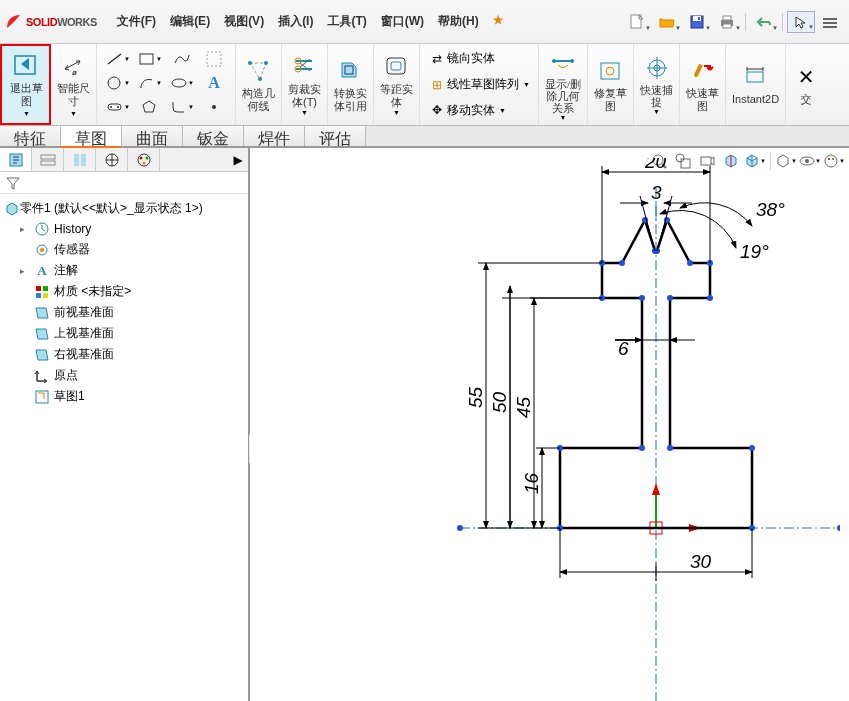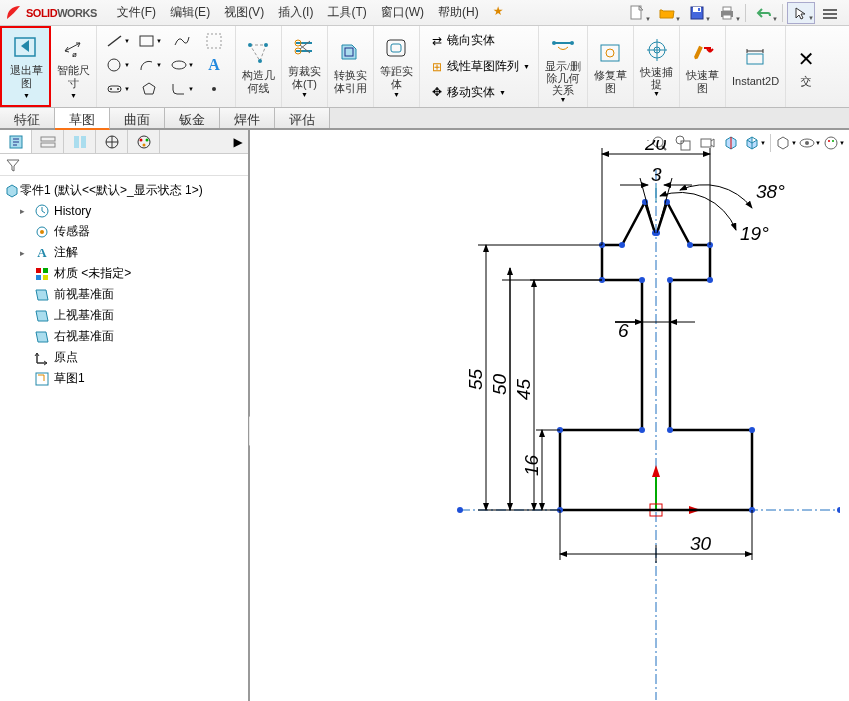--- a/index.html
+++ b/index.html
@@ -1,25 +1,25 @@
 <!DOCTYPE html>
 <html><head>
   <meta charset="utf-8">
   <style>
     * { box-sizing: border-box; margin: 0; padding: 0; }
     body { font-family: "Microsoft YaHei", Arial, sans-serif; font-size: 12px; background: #fff; width: 849px; height: 701px; overflow: hidden; position: relative; }
     
     
-    .top-bar { height: 26px; display: flex; align-items: center; border-bottom: 1px solid #ccc; padding: 0 4px; background: linear-gradient(#f8f8f8, #f0f0f0); }
+    .top-bar { height: 44px; display: flex; align-items: center; border-bottom: 1px solid #ccc; padding: 0 4px; background: linear-gradient(#f8f8f8, #f0f0f0); }
     .logo { display: flex; align-items: center; gap: 2px; padding-right: 10px; }
     .logo-icon { width: 20px; height: 20px; color: #e22; }
     .logo-text { font-size: 11px; font-weight: bold; letter-spacing: -0.5px; }
     .logo-text .solid { color: #c00; }
     .logo-text .works { color: #555; }
-    .menu-items { display: flex; gap: 14px; padding-left: 10px; }
+    .menu-items { display: flex; gap: 14px; padding-left: 10px; font-weight: bold; }
     .menu-item { color: #333; cursor: pointer; }
     .toolbar-right { margin-left: auto; display: flex; align-items: center; gap: 2px; }
     .tb-btn { width: 28px; height: 22px; display: flex; align-items: center; justify-content: center; cursor: pointer; position: relative; }
     .tb-sep { width: 1px; height: 18px; background: #ccc; margin: 0 2px; }
     .dd-arrow { position: absolute; right: 0; bottom: 2px; font-size: 6px; color: #555; }
     
     
     .ribbon { height: 82px; display: flex; border-bottom: 1px solid #bbb; background: linear-gradient(#fdfdfd, #f0f0f0); overflow: hidden; }
     .ribbon-btn { display: flex; flex-direction: column; align-items: center; justify-content: center; padding: 2px 6px; cursor: pointer; border-right: 1px solid #e0e0e0; }
     .ribbon-btn.highlighted { border: 2px solid #e00; background: #d8f0f8; padding-left: 8px; }
@@ -27,21 +27,21 @@
     .ribbon-label { font-size: 11px; text-align: center; line-height: 1.1; margin-top: 2px; color: #333; }
     .ribbon-grid { display: flex; flex-direction: column; padding: 4px 8px; border-right: 1px solid #e0e0e0; gap: 2px; }
     .ribbon-row { display: flex; gap: 6px; align-items: center;}
     .ribbon-sm { width: 26px; height: 22px; display: flex; align-items: center; justify-content: center; font-size: 14px; cursor: pointer; }
     .ribbon-stack { display: flex; flex-direction: column; padding: 2px 4px; border-right: 1px solid #e0e0e0; gap:0; }
     .ribbon-hstack { display: flex; align-items: center; padding: 0 4px; gap:1px; cursor:pointer; height: 26px;}
     .ribbon-hstack .icon { width: 18px; display:flex; align-items:center; justify-content:center; }
     
     
     .tabs { height: 22px; display: flex; background: #e8e8e8; border-bottom: 2px solid #999; }
-    .tab { padding: 3px 14px; border-right: 1px solid #bbb; font-size: 13px; color: #333; cursor: pointer; background: linear-gradient(#f8f8f8,#e8e8e8); }
+    .tab { padding: 3px 14px; border-right: 1px solid #bbb; font-size: 16px; color: #333; cursor: pointer; background: linear-gradient(#f8f8f8,#e8e8e8); }
     .tab.active { background: #fff; border-bottom: 2px solid #f97316; margin-bottom: -2px; }
     
     
     .main { display: flex; height: calc(701px - 26px - 82px - 22px); }
     .side-panel { width: 250px; border-right: 2px solid #999; background: #fff; display: flex; flex-direction: column; position: relative; }
     .panel-tabs { height: 24px; display: flex; border-bottom: 1px solid #ccc; background: #f0f0f0; }
     .panel-tab { width: 32px; display: flex; align-items: center; justify-content: center; border-right: 1px solid #ccc; cursor: pointer; }
     .panel-tab.active { background: #fff; }
     .panel-expand { margin-left: auto; width: 20px; display:flex; align-items:center; justify-content:center; cursor:pointer; }
     .filter-row { height: 22px; border-bottom: 1px solid #e0e0e0; display: flex; align-items: center; padding: 0 6px; }

